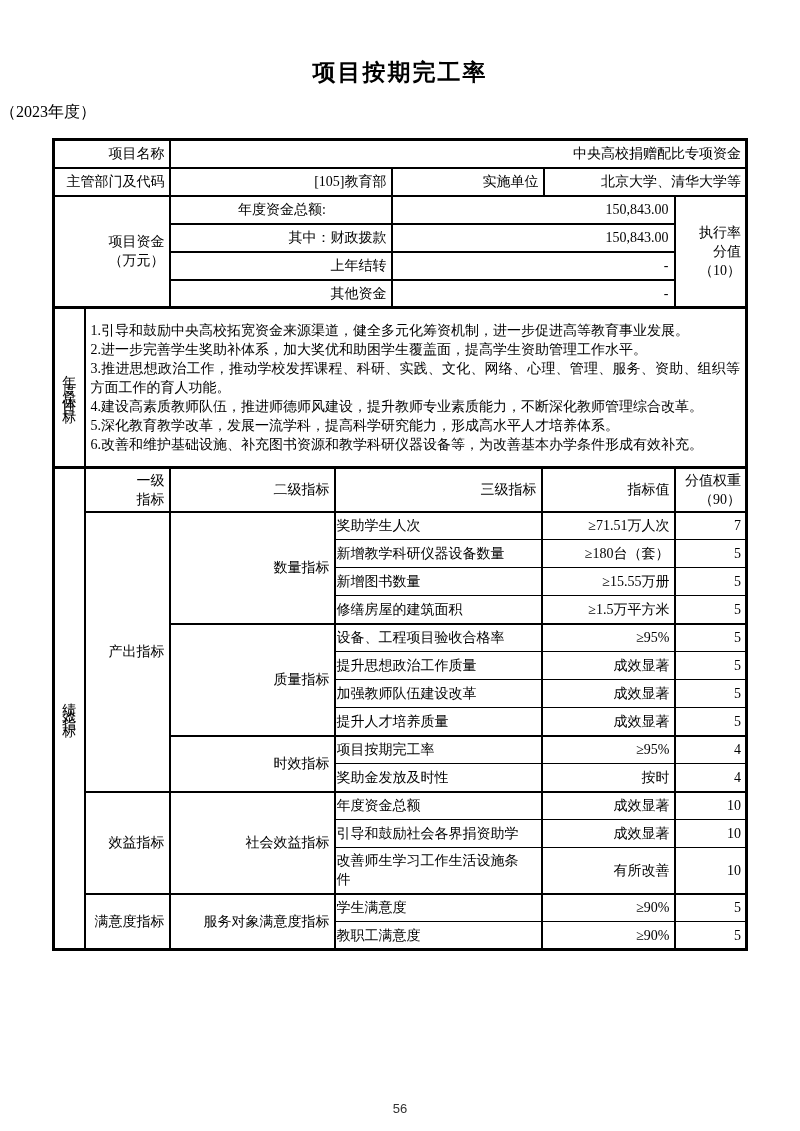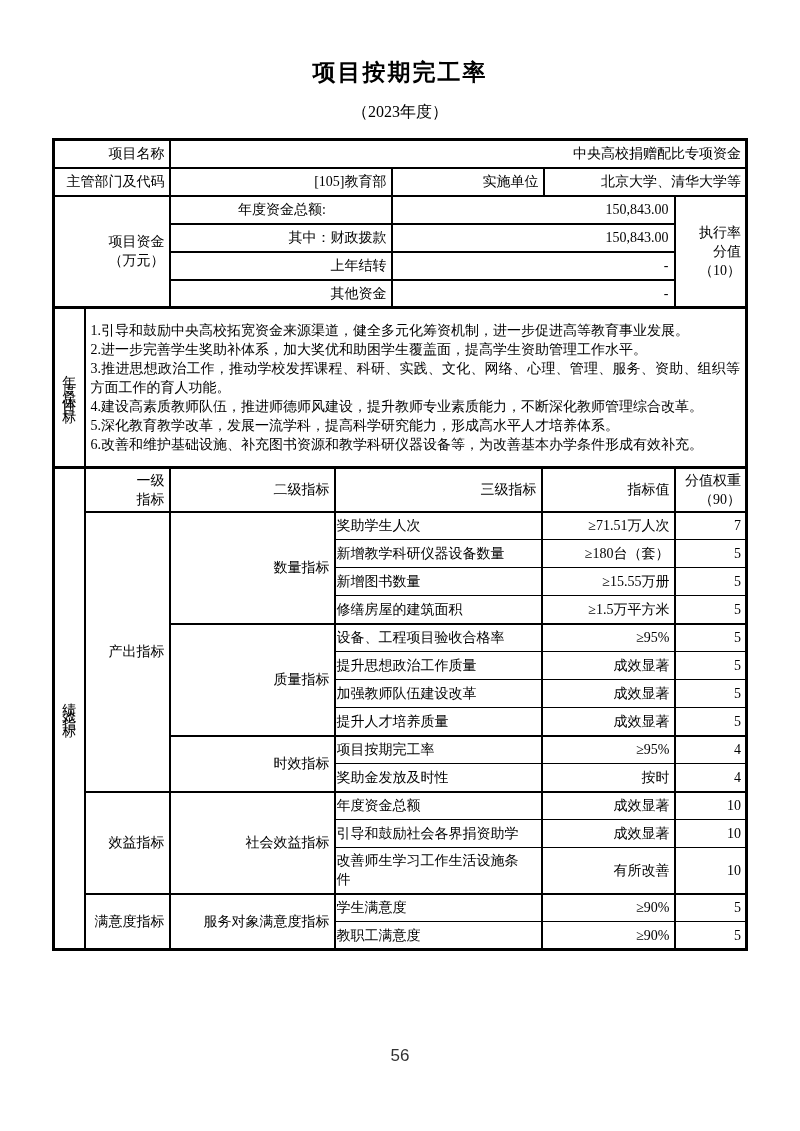--- a/index.html
+++ b/index.html
@@ -10,21 +10,21 @@
   }
   .page { position:relative; width:800px; height:1131px; overflow:hidden; background:#fff; }
 
   .doc-title {
     padding-top:57px;
     text-align:center;
     font-size:23px; font-weight:bold; letter-spacing:2px;
   }
   .doc-subtitle {
     margin-top:14px;
-    text-align:center;
+    text-align:left;
     font-size:16px;
   }
 
   table.tbl {
     border-collapse:collapse;
     table-layout:fixed;
     margin-left:52px;
     width:693px;
     border:3px solid #000;
   }
@@ -67,23 +67,23 @@
   .ind-tbl tr.hdr { height:44px; }
   .ind-tbl tr.hdr td { border-width:2px; }
   .ind-tbl td.lvl { border-width:2px; }
   .ind-tbl tr.grp td { border-top-width:2px;border-radius:10px; }
   .ind-tbl tr { height:28px; }
   .ind-tbl tr.tall { height:46px; }
   .c-l3 { text-align:left; padding-left:1px; padding-right:10px; }
 
   .page-number {
     position:absolute;
-    top:1046px; left:0; width:100%;
+    top:1101px; left:0; width:100%;
     text-align:center;
-    font-size:17px;
+    font-size:13px;
     color:#333;
     font-family:"Liberation Sans","DejaVu Sans",sans-serif;
   }
 </style>
 </head>
 <body>
 
 <div class="page">
 
   <div class="doc-title">项目按期完工率</div>

